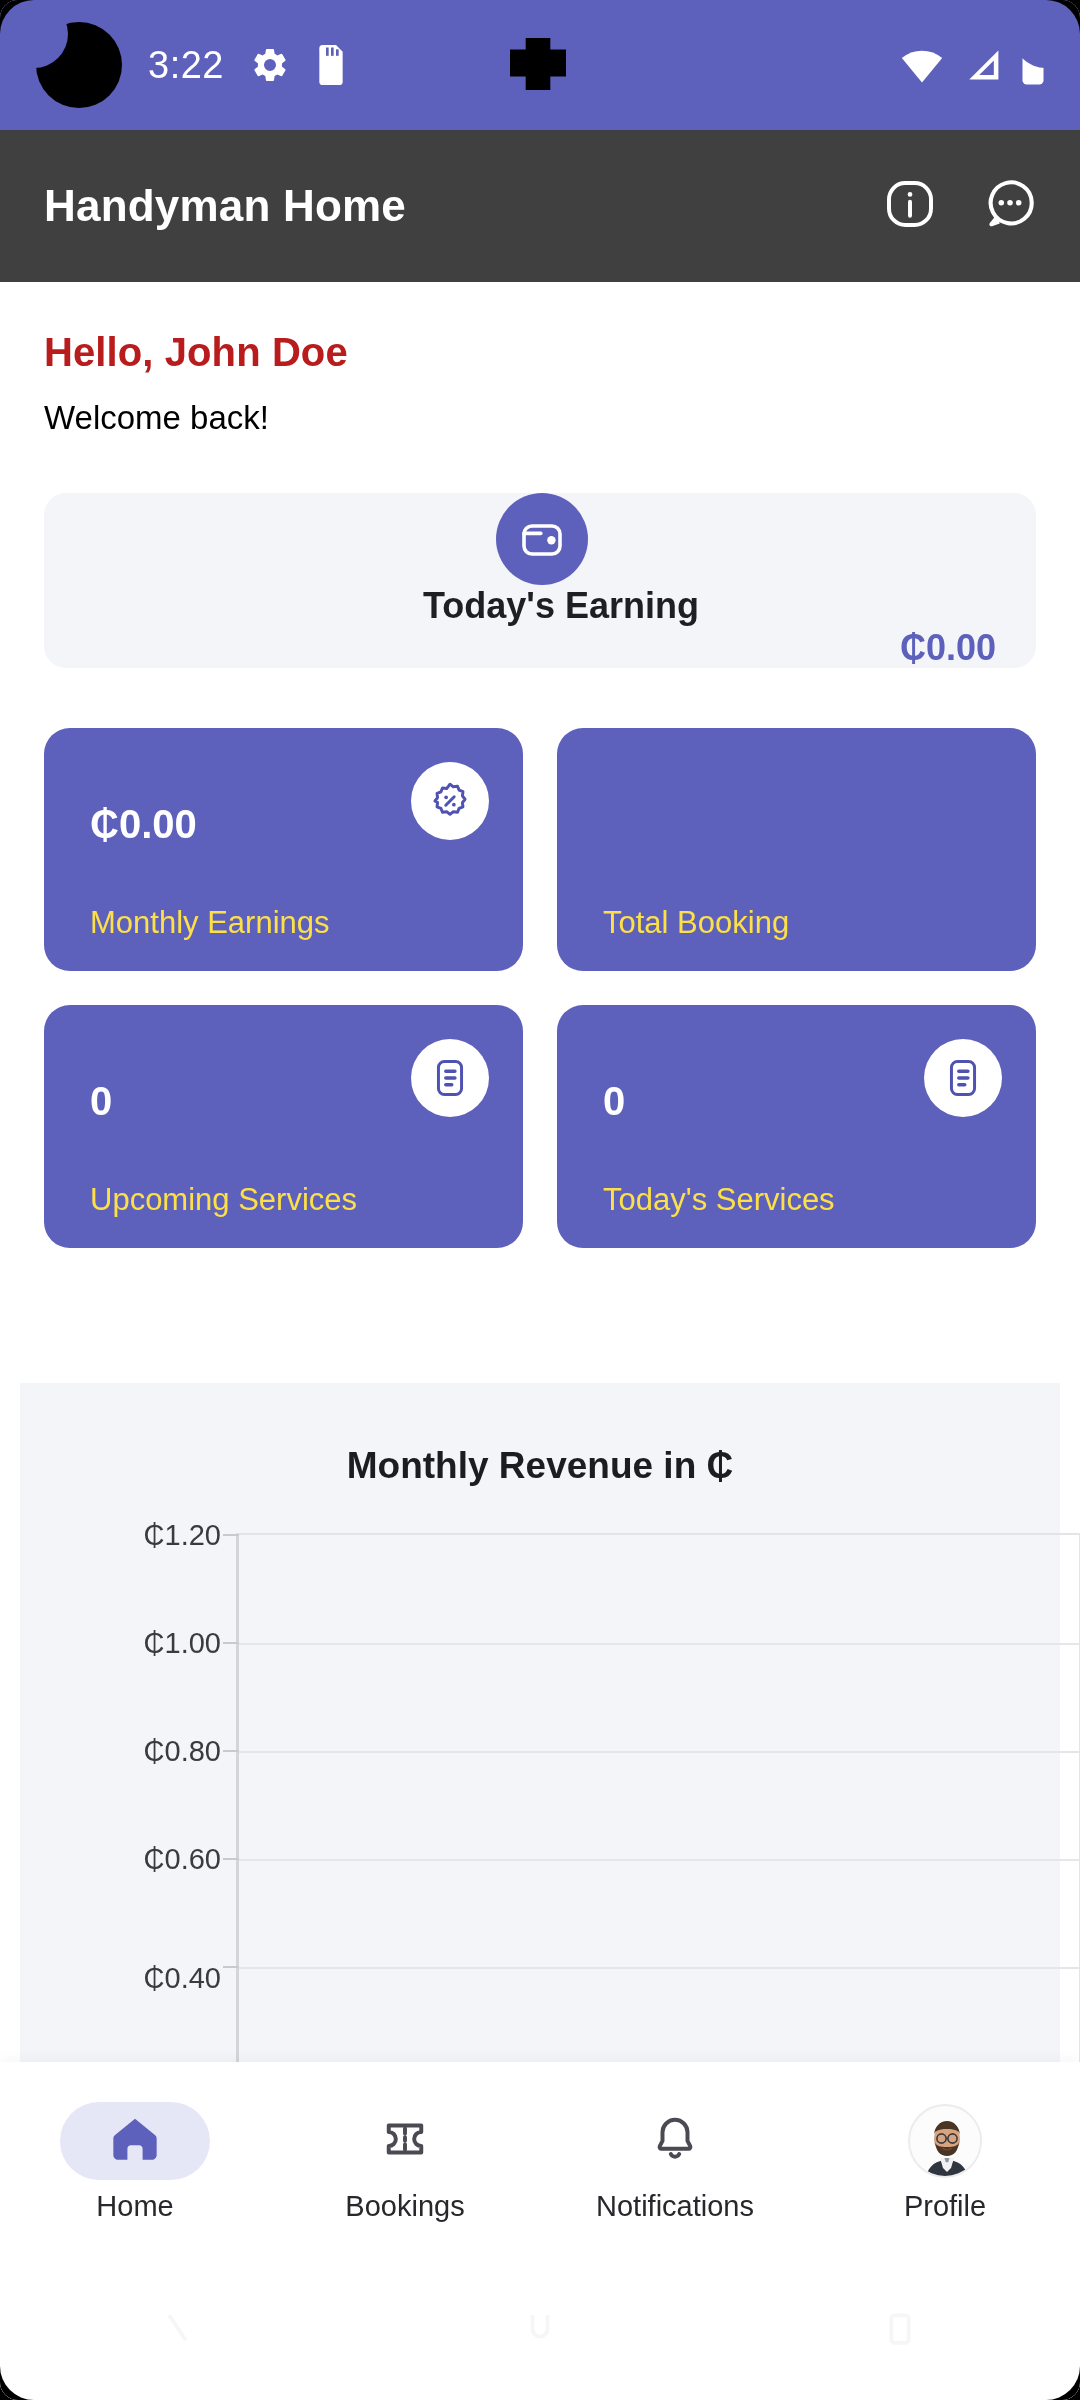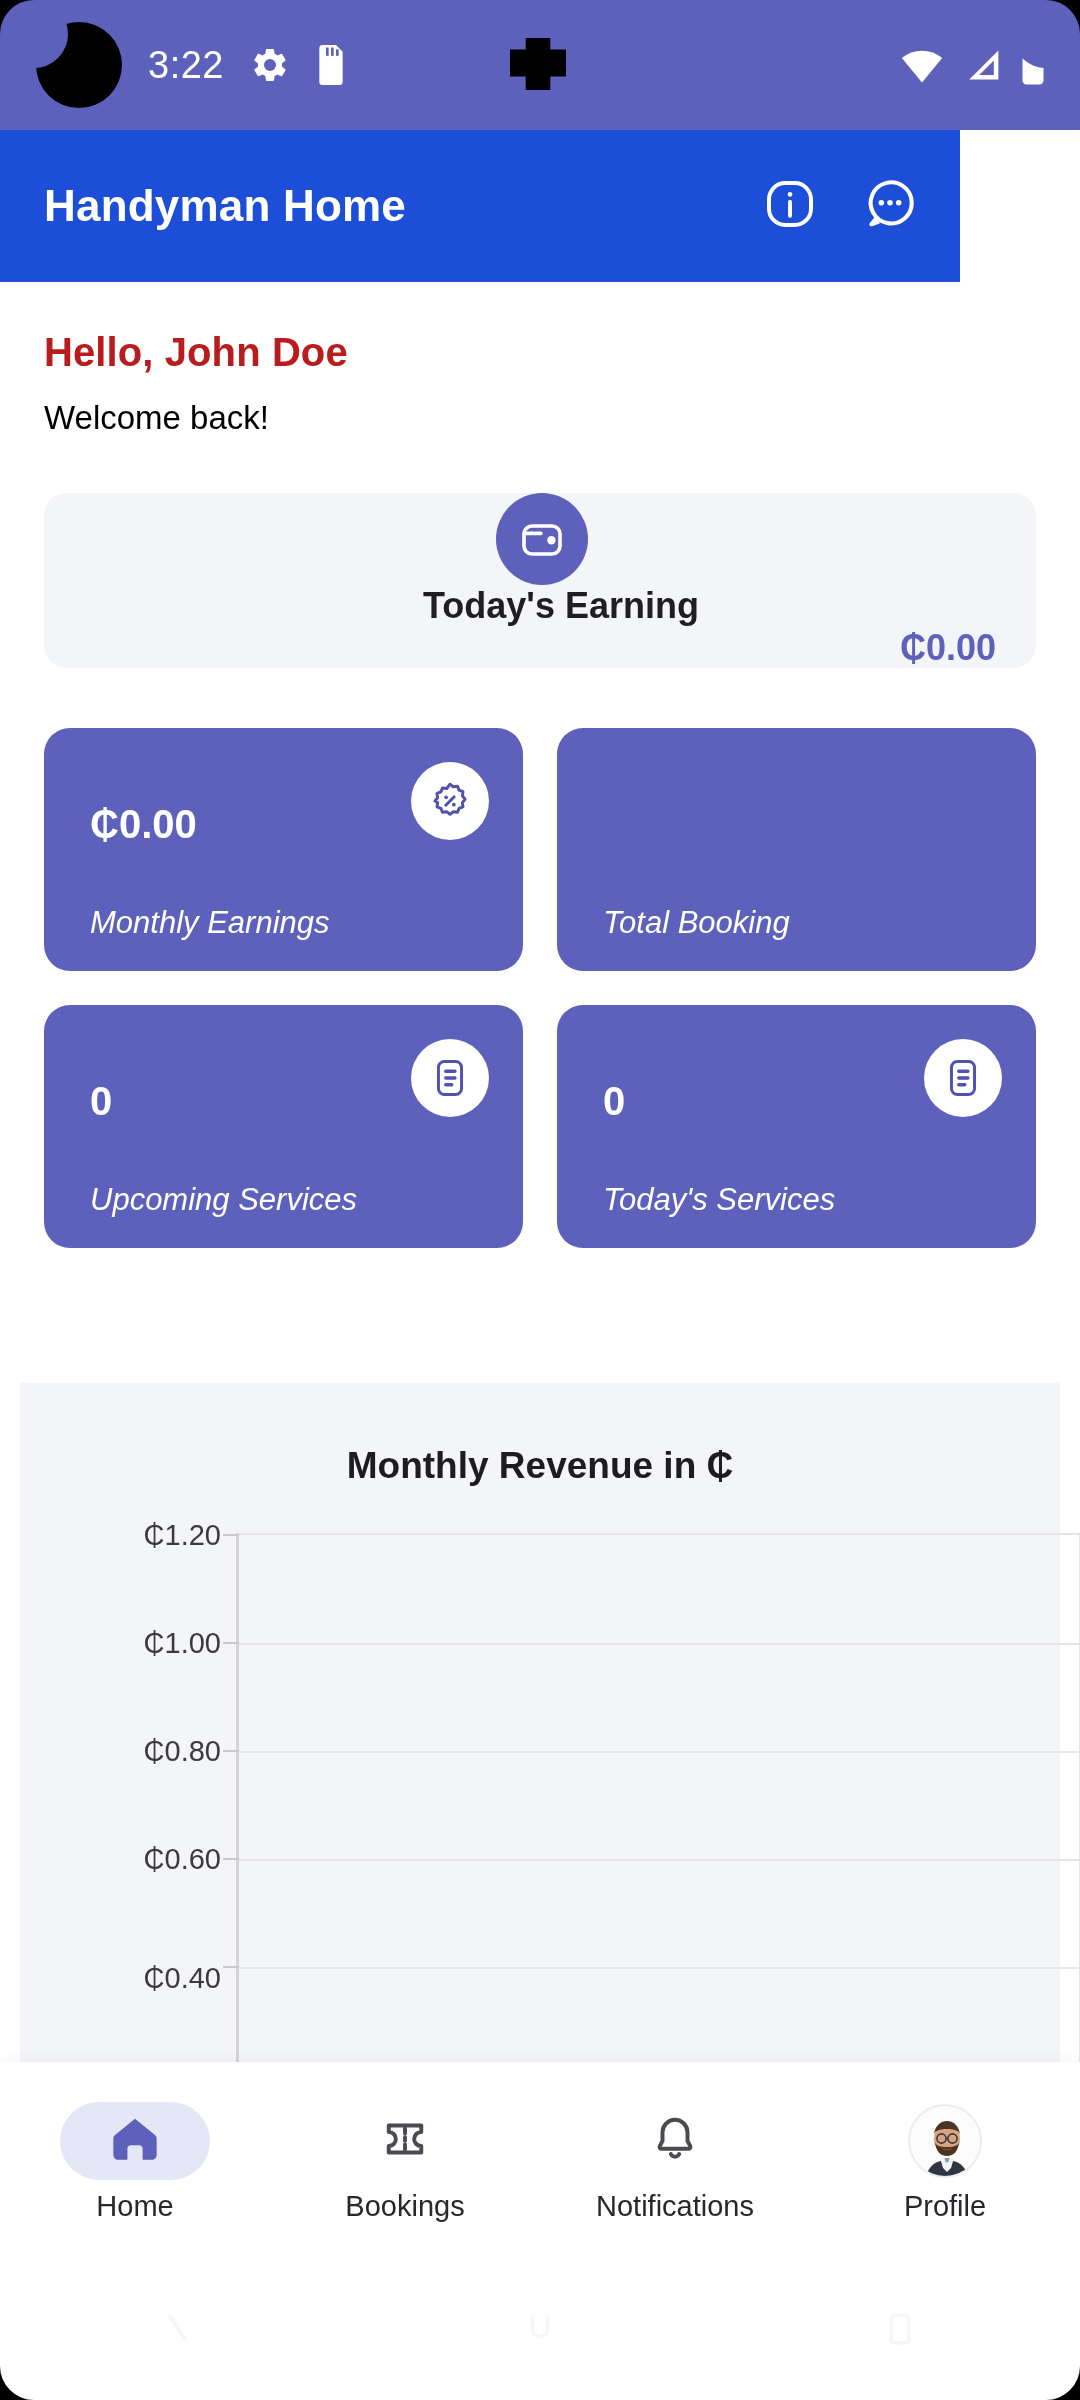--- a/index.html
+++ b/index.html
@@ -7,20 +7,21 @@
     width: 1080px; height: 2400px;
     background: #000;
     font-family: "Liberation Sans", sans-serif;
     overflow: hidden;
   }
   #phone {
     position: relative;
     width: 1080px; height: 2400px;
     background: #ffffff;
     overflow: hidden;
+    border-radius: 18px;
   }
 
   
   .corner { position: absolute; width: 34px; height: 34px; background: #000; z-index: 60; }
   .corner i { position: absolute; width: 68px; height: 68px; border-radius: 50%; }
   .corner.tl { top: 0; left: 0; }
   .corner.tl i { top: 0; left: 0; background: #5D61BB; }
   .corner.tr { top: 0; right: 0; }
   .corner.tr i { top: 0; right: 0; background: #5D61BB; }
   .corner.bl { bottom: 0; left: 0; }
@@ -52,22 +53,22 @@
   
   #notch-blob {
     position: absolute; top: 38px; left: 510px;
     width: 56px; height: 52px; background: #000;
     z-index: 21;
     clip-path: polygon(28% 0,72% 0,72% 22%,100% 22%,100% 74%,72% 74%,72% 100%,28% 100%,28% 74%,0 74%,0 22%,28% 22%);
   }
 
   
   #appbar {
-    position: absolute; top: 130px; left: 0; width: 960px; height: 152px;
-    background: #1d4ed8;
+    position: absolute; top: 130px; left: 0; width: 1080px; height: 152px;
+    background: #404040;
     display: flex; align-items: center;
     padding: 0 40px 0 44px;
     z-index: 15;
   }
   #appbar-title {
     color: #ffffff; font-size: 44px; font-weight: 700; letter-spacing: .2px;
   }
   .appbar-actions { margin-left: auto; display: flex; align-items: center; gap: 40px; }
   .appbar-btn { width: 60px; height: 60px; display: flex; align-items: center; justify-content: center; }
 
@@ -116,21 +117,21 @@
   }
   .stat-top { display: flex; align-items: flex-start; }
   .stat-value { font-size: 40px; font-weight: 700; color: #ffffff; margin-top: 40px; }
   .stat-icon-wrap {
     margin-left: auto;
     width: 78px; height: 78px; border-radius: 50%;
     background: #ffffff;
     display: flex; align-items: center; justify-content: center;
     flex: none;
   }
-  .stat-label { margin-top: auto; font-size: 31px; color: #ffffff; font-weight: 400; font-style: italic; }
+  .stat-label { margin-top: auto; font-size: 31px; color: #fde047; font-weight: 400; }
 
   
   #chart-card {
     position: absolute; top: 1101px; left: 20px;
     width: 1040px; height: 700px;
     background: #F4F5F8;
   }
   #chart-title {
     text-align: center; padding-top: 62px;
     font-size: 37px; font-weight: 700; color: #1d1d20;

